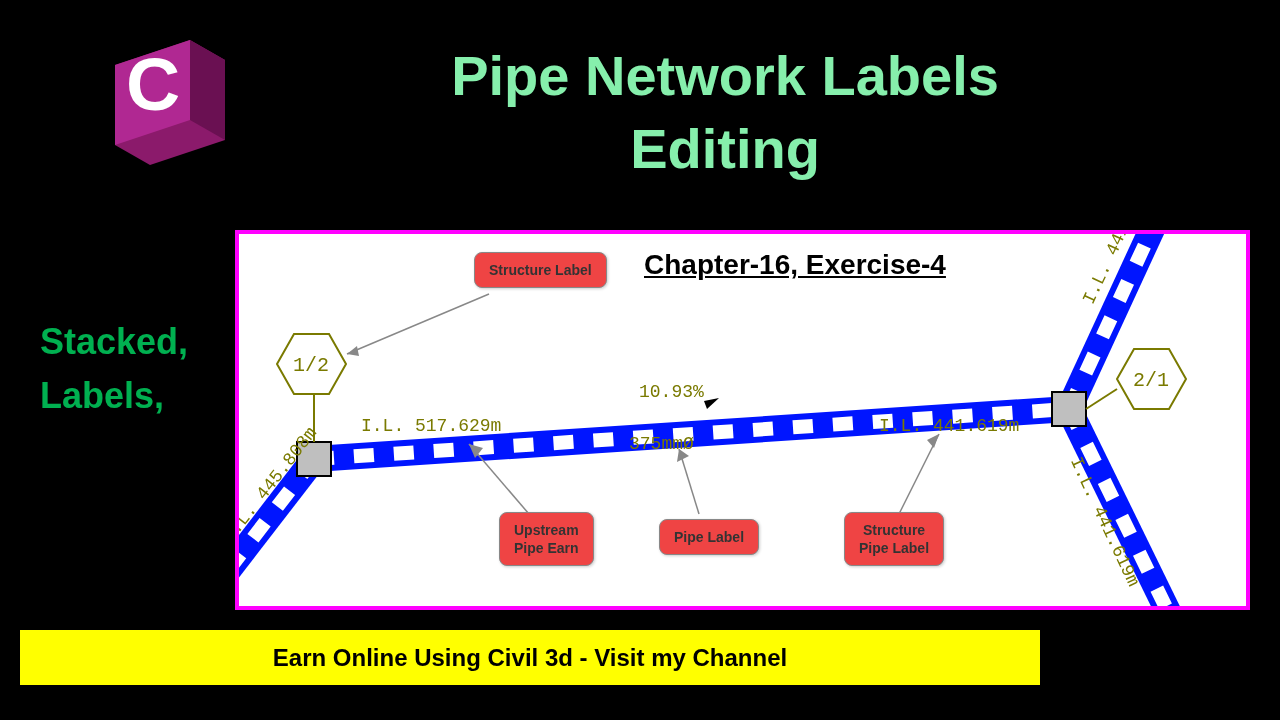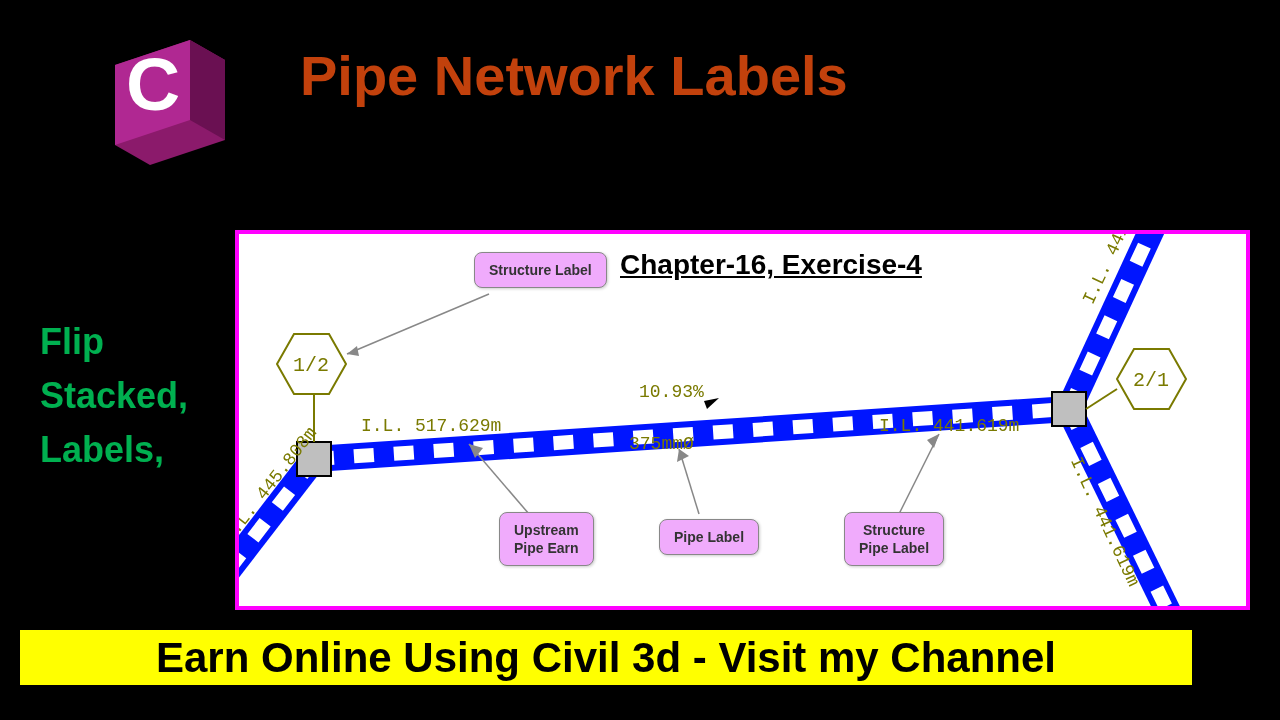--- a/index.html
+++ b/index.html
@@ -15,24 +15,25 @@
     position: absolute;
     left: 95px;
     top: 30px;
     width: 140px;
     height: 140px;
   }
   .title {
     position: absolute;
     left: 300px;
     top: 40px;
-    color: #c2410c;
+    color: #86efac;
     font-size: 56px;
     font-weight: bold;
     line-height: 1.3;
+    text-align: center;
     width: 850px;
   }
   .sidebar-text {
     position: absolute;
     left: 40px;
     top: 315px;
     color: #00b050;
     font-size: 36px;
     font-weight: bold;
     line-height: 1.5;
@@ -42,44 +43,44 @@
     left: 235px;
     top: 230px;
     width: 1015px;
     height: 380px;
     border: 4px solid #ff00ff;
     background: #fff;
     overflow: hidden;
   }
   .chapter {
     position: absolute;
-    left: 381px;
+    left: 405px;
     top: 15px;
     font-size: 28px;
     font-weight: bold;
     text-decoration: underline;
     color: #000;
   }
   .bottom-bar {
     position: absolute;
     left: 20px;
     bottom: 35px;
-    width: 1172px;
+    width: 1020px;
     height: 55px;
     background: #ffff00;
     display: flex;
     align-items: center;
     justify-content: center;
-    font-size: 42px;
+    font-size: 24px;
     font-weight: bold;
     color: #000;
   }
   .callout {
     position: absolute;
-    background: #f0abfc;
+    background: #ef4444;
     border: 1.5px solid #888;
     border-radius: 8px;
     padding: 8px 14px;
     text-align: center;
     font-size: 14px;
     font-weight: bold;
     box-shadow: 1px 1px 3px rgba(0,0,0,0.2);
     color: #333;
     line-height: 1.3;
   }
@@ -97,24 +98,24 @@
   <svg viewBox="0 0 140 140">
     <polygon points="20,35 95,10 130,30 130,110 55,135 20,115" fill="#8b1a6b"></polygon>
     <polygon points="20,35 95,10 95,90 20,115" fill="#b02892"></polygon>
     <polygon points="95,10 130,30 130,110 95,90" fill="#6a1052"></polygon>
     <text x="58" y="80" font-size="75" font-weight="bold" fill="#fff" font-family="Arial" text-anchor="middle">C</text>
   </svg>
 </div>
 
 <div class="title">
   <div>Pipe Network Labels</div>
+  <div>Editing</div>
 </div>
 
 <div class="sidebar-text">
-  <div>Flip</div>
   <div>Stacked,</div>
   <div>Labels,</div>
 </div>
 
 <div class="diagram-frame">
 
   <div class="chapter">Chapter-16, Exercise-4</div>
 
   <svg width="1015" height="380" style="position:absolute;left:0;top:0">
 

